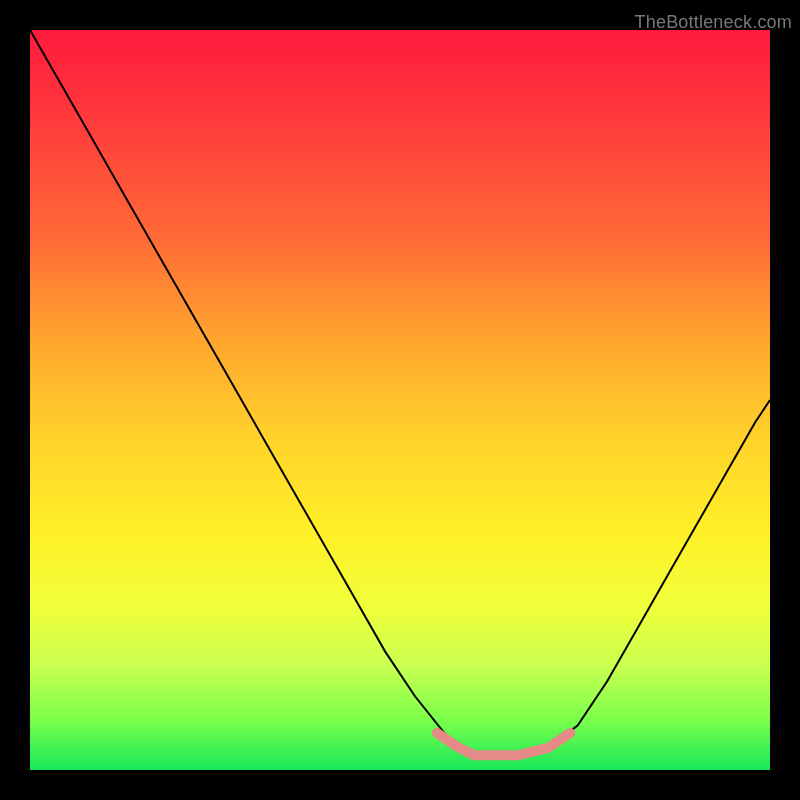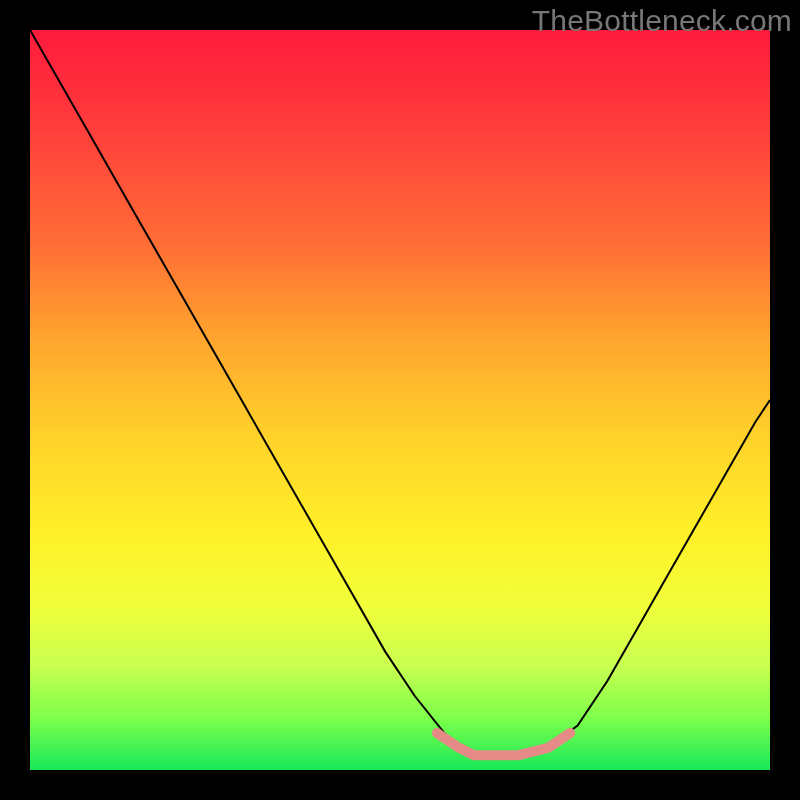--- a/index.html
+++ b/index.html
@@ -33,24 +33,24 @@
       #ffd22a 55%,
       #fff028 68%,
       #f0ff3a 78%,
       #c8ff50 86%,
       #7dff4a 93%,
       #18e85a 100%
     );
   }
   .watermark {
     position: absolute;
-    top: 4px;
+    top: 12px;
     right: 8px;
     color: #777;
-    font-size: 30px;
+    font-size: 18px;
     letter-spacing: 0.2px;
     user-select: none;
   }
   svg.curve {
     position: absolute;
     left: 0;
     top: 0;
     width: 740px;
     height: 740px;
     overflow: visible;

